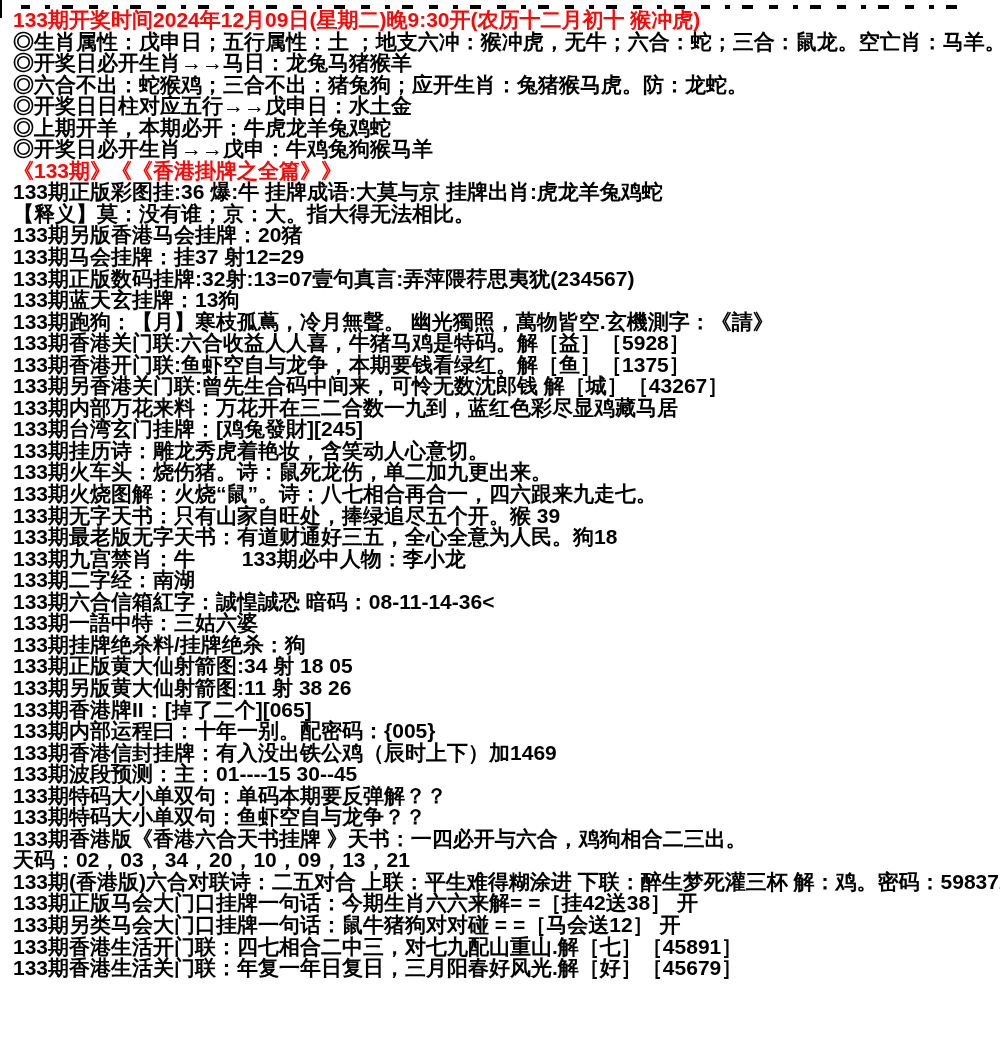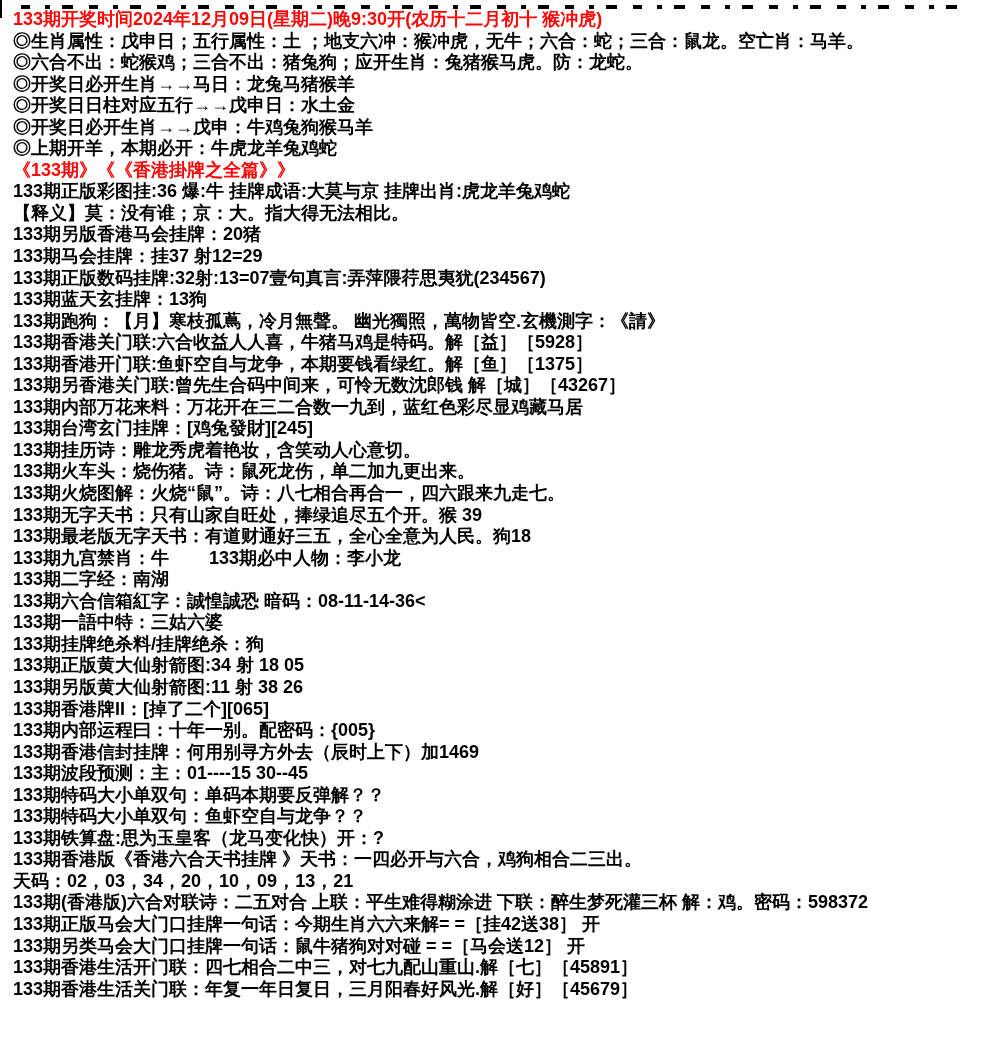--- a/index.html
+++ b/index.html
@@ -35,46 +35,46 @@
     height: 4px;
     background: repeating-linear-gradient(90deg,
       #000 0 9px, transparent 9px 24px,
       #000 24px 29px, transparent 29px 41px,
       #000 41px 52px, transparent 52px 68px);
   }
   .content {
     padding: 1px 6px 0 13px;
   }
   .line {
-    font-size: 18px;
+    font-size: 21px;
     line-height: 21.55px;
     font-weight: bold;
     color: #000000;
     white-space: pre;
     letter-spacing: 0;
   }
   .line.red {
     color: #fe0606;
   }
 </style>
 </head>
 <body>
 
 <div class="left-tick"></div>
 
 <div class="content">
   <div class="top-clip"></div>
   <div>
       <div class="line red">133期开奖时间2024年12月09日(星期二)晚9:30开(农历十二月初十 猴冲虎)</div>
       <div class="line">◎生肖属性：戊申日；五行属性：土 ；地支六冲：猴冲虎，无牛；六合：蛇；三合：鼠龙。空亡肖：马羊。</div>
+      <div class="line">◎开奖日必开生肖→→马日：龙兔马猪猴羊</div>
       <div class="line">◎六合不出：蛇猴鸡；三合不出：猪兔狗；应开生肖：兔猪猴马虎。防：龙蛇。</div>
-      <div class="line">◎开奖日必开生肖→→马日：龙兔马猪猴羊</div>
       <div class="line">◎开奖日日柱对应五行→→戊申日：水土金</div>
+      <div class="line">◎上期开羊，本期必开：牛虎龙羊兔鸡蛇</div>
       <div class="line">◎开奖日必开生肖→→戊申：牛鸡兔狗猴马羊</div>
-      <div class="line">◎上期开羊，本期必开：牛虎龙羊兔鸡蛇</div>
       <div class="line red">《133期》《《香港掛牌之全篇》》</div>
       <div class="line">133期正版彩图挂:36 爆:牛 挂牌成语:大莫与京 挂牌出肖:虎龙羊兔鸡蛇</div>
       <div class="line">【释义】莫：没有谁；京：大。指大得无法相比。</div>
       <div class="line">133期另版香港马会挂牌：20猪</div>
       <div class="line">133期马会挂牌：挂37 射12=29</div>
       <div class="line">133期正版数码挂牌:32射:13=07壹句真言:弄萍隈荇思夷犹(234567)</div>
       <div class="line">133期蓝天玄挂牌：13狗</div>
       <div class="line">133期跑狗：【月】寒枝孤蔦，冷月無聲。 幽光獨照，萬物皆空.玄機測字：《請》</div>
       <div class="line">133期香港关门联:六合收益人人喜，牛猪马鸡是特码。解［益］［5928］</div>
       <div class="line">133期香港开门联:鱼虾空自与龙争，本期要钱看绿红。解［鱼］［1375］</div>
@@ -88,25 +88,24 @@
       <div class="line">133期最老版无字天书：有道财通好三五，全心全意为人民。狗18</div>
       <div class="line">133期九宫禁肖：牛        133期必中人物：李小龙</div>
       <div class="line">133期二字经：南湖</div>
       <div class="line">133期六合信箱紅字：誠惶誠恐 暗码：08-11-14-36&lt;</div>
       <div class="line">133期一語中特：三姑六婆</div>
       <div class="line">133期挂牌绝杀料/挂牌绝杀：狗</div>
       <div class="line">133期正版黄大仙射箭图:34 射 18 05</div>
       <div class="line">133期另版黄大仙射箭图:11 射 38 26</div>
       <div class="line">133期香港牌II：[掉了二个][065]</div>
       <div class="line">133期内部运程曰：十年一别。配密码：{005}</div>
-      <div class="line">133期香港信封挂牌：何用别寻方外去（辰时上下）加1469</div>
+      <div class="line">133期香港信封挂牌：有入没出铁公鸡（辰时上下）加1469</div>
       <div class="line">133期波段预测：主：01----15 30--45</div>
       <div class="line">133期特码大小单双句：单码本期要反弹解？？</div>
       <div class="line">133期特码大小单双句：鱼虾空自与龙争？？</div>
-      <div class="line">133期铁算盘:思为玉皇客（龙马变化快）开：?</div>
       <div class="line">133期香港版《香港六合天书挂牌 》天书：一四必开与六合，鸡狗相合二三出。</div>
       <div class="line">天码：02，03，34，20，10，09，13，21</div>
       <div class="line">133期(香港版)六合对联诗：二五对合 上联：平生难得糊涂进 下联：醉生梦死灌三杯 解：鸡。密码：598372</div>
       <div class="line">133期正版马会大门口挂牌一句话：今期生肖六六来解= =［挂42送38］ 开</div>
       <div class="line">133期另类马会大门口挂牌一句话：鼠牛猪狗对对碰 = =［马会送12］ 开</div>
       <div class="line">133期香港生活开门联：四七相合二中三，对七九配山重山.解［七］［45891］</div>
       <div class="line">133期香港生活关门联：年复一年日复日，三月阳春好风光.解［好］［45679］</div>
     </div>
 </div>
 

